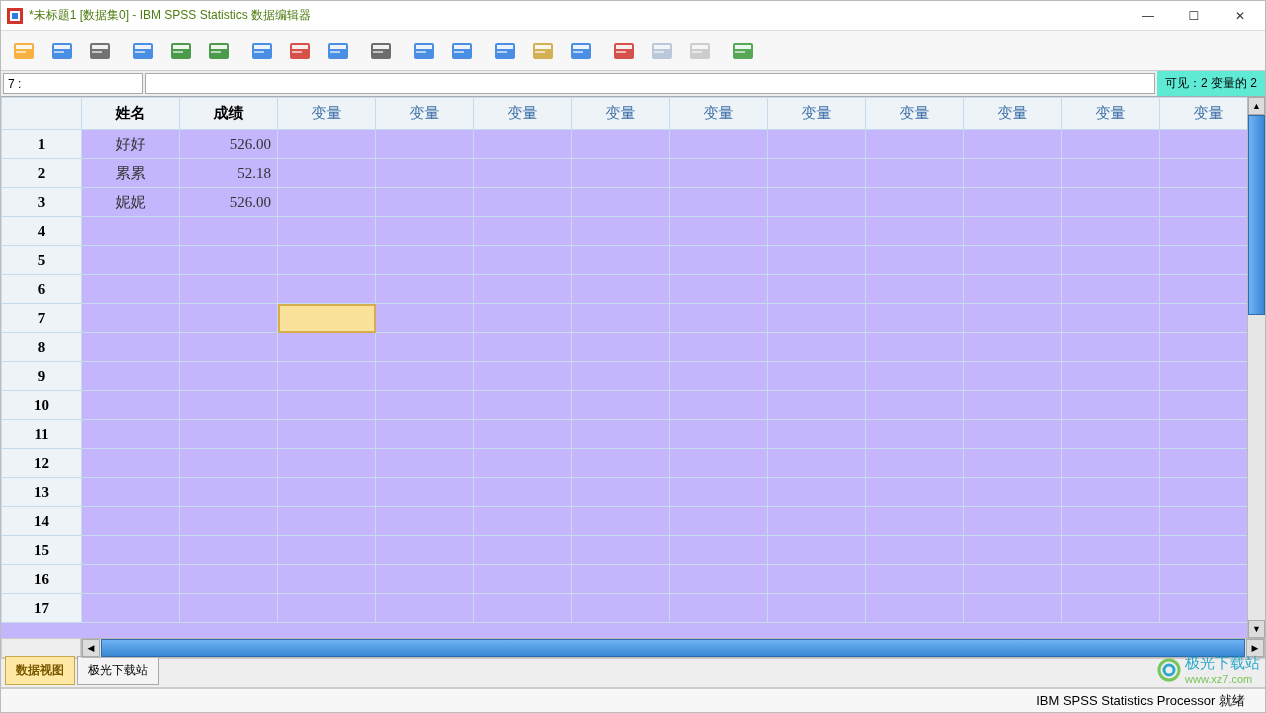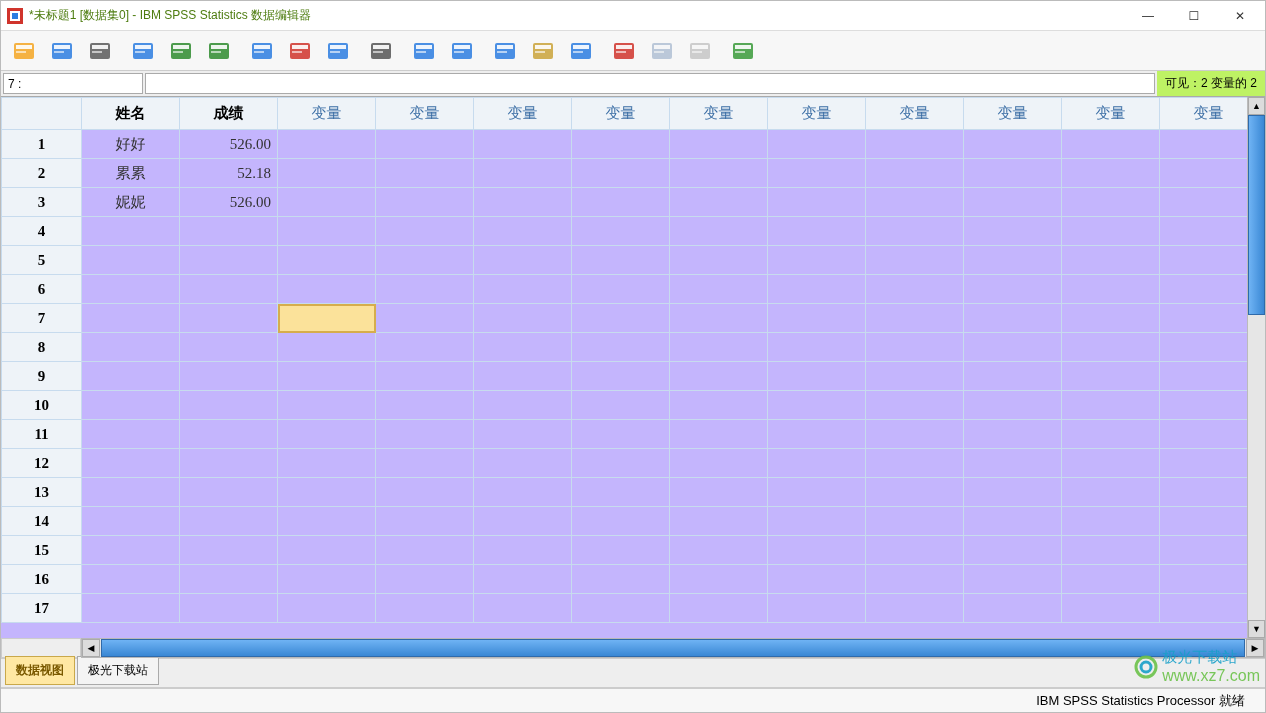--- a/index.html
+++ b/index.html
@@ -16,21 +16,21 @@
   .menu-item { padding:3px 10px; color:#000;}
   
   .toolbar { height:40px; display:flex; align-items:center; gap:4px; padding:2px 6px; background:#f7f7f7; border-bottom:1px solid #ccc;}
   .tbtn { width:34px; height:34px; display:flex; align-items:center; justify-content:center; border:1px solid transparent;}
   .tbtn.disabled{opacity:.45;}
   .tsep{width:1px;}
   
   .cellbar { height:26px; display:flex; align-items:stretch; border-bottom:1px solid #aaa; background:#eee;}
   .cellref { width:140px; background:#fff; border:1px solid #aaa; margin:2px; padding:2px 4px; display:flex; align-items:center;}
   .cellval { flex:1; background:#fff; border:1px solid #aaa; margin:2px 2px 2px 0; display:flex; align-items:center; padding:2px 4px;}
-  .visible-label { padding:0 8px; display:flex; align-items:center; background:#bef264; color:#000; font-size:12px; white-space:nowrap;}
+  .visible-label { padding:0 8px; display:flex; align-items:center; background:#5eead4; color:#000; font-size:12px; white-space:nowrap;}
   
   .gridwrap{ flex:1; position:relative; overflow:hidden; background:#c4b5fd;}
   table.grid { border-collapse:collapse; table-layout:fixed; width:100%; }
   .grid th, .grid td { border:1px solid #c7dbee; height:29px; padding:0 6px; font-size:15px; font-family:SimSun, serif; color:#333;}
   .grid thead th { background:#eef3f8; font-weight:normal; color:#3b6ea5; height:32px;}
   .grid thead th.defined { color:#000; font-weight:bold;}
   .grid .rowhdr { width:80px; background:#eef3f8; text-align:center; color:#000;}
   .grid td { text-align:right; }
   .grid td.nametd { text-align:center;border-radius:7px;}
   .grid td.activecell { background:#fbe29a; outline:2px solid #d6ad4c; outline-offset:-2px;}
@@ -50,21 +50,21 @@
   
   .tabbar { height:30px; background:#eee; display:flex; align-items:flex-end; padding:2px 4px; border-top:1px solid #ccc; border-bottom:1px solid #ccc;}
   .tab { padding:5px 10px; border:1px solid #aaa; background:#f4f4f4; margin-right:2px; font-size:12px;text-align:right;}
   .tab.active { background:#ffe8a3; border-color:#c9a84a; color:#7a5900; font-weight:bold;}
   
   .statusbar{ height:24px; display:flex; align-items:center; border-top:1px solid #ccc; background:#f7f7f7; font-size:13px;}
   .status-right{margin-left:auto; padding:0 20px; color:#000;}
   
   .watermark{ position:absolute; right:6px; bottom:28px; display:flex; align-items:center; gap:4px; opacity:.9; pointer-events:none;}
   .watermark .txt1{color:#19a0c9;font-weight:normal;font-size:15px;}
-  .watermark .txt2{color:#6cc24a;font-size:16px;}
+  .watermark .txt2{color:#6cc24a;font-size:11px;}
   .clip{position:relative; width:100%; height:100%; overflow:hidden;}
 </style>
 </head>
 <body>
 
 <div class="window">
   <div class="titlebar">
     <svg class="icon" viewBox="0 0 16 16">
         <rect width="16" height="16" fill="#d0342c"></rect>
         <rect x="3" y="3" width="10" height="10" fill="#fff"></rect>

